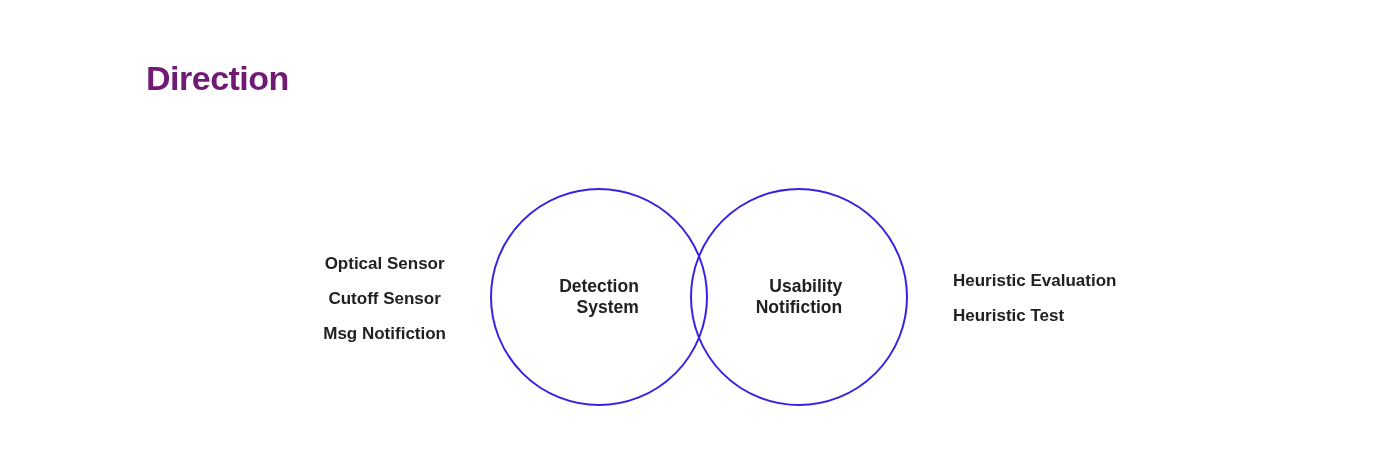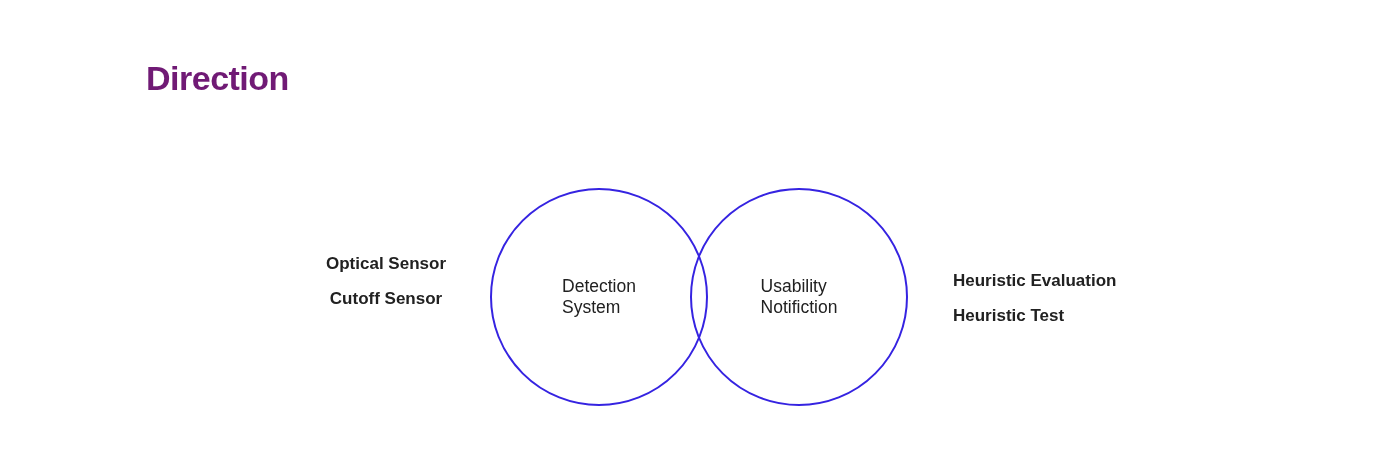--- a/index.html
+++ b/index.html
@@ -40,24 +40,24 @@
     box-sizing: border-box;
     display: flex;
     align-items: center;
     justify-content: center;
     background: transparent;
   }
   .circle-left  { left: 490px; top: 188px; }
   .circle-right { left: 690px; top: 188px; }
   .circle-label {
     white-space: pre-line;
-    text-align: left;
+    text-align: right;
     font-size: 17.5px;
     line-height: 21px;
-    font-weight: 400;
+    font-weight: 700;
     color: #212121;
   }
   .side-labels {
     position: absolute;
     display: flex;
     flex-direction: column;
     gap: 11px;
   }
   .side-labels .label-row {
     font-size: 17px;
@@ -94,20 +94,21 @@
     </div>
 
     <div class="circle circle-right">
       <div class="circle-label">Usability
 Notifiction</div>
     </div>
 
     <div class="side-labels left-labels">
       <div class="label-row">Optical Sensor</div>
       <div class="label-row">Cutoff Sensor</div>
+      <div class="label-row">Msg Notifiction</div>
     </div>
 
     <div class="side-labels right-labels">
       <div class="label-row">Heuristic Evaluation</div>
       <div class="label-row">Heuristic Test</div>
     </div>
 
   </div>
 </div>
 

